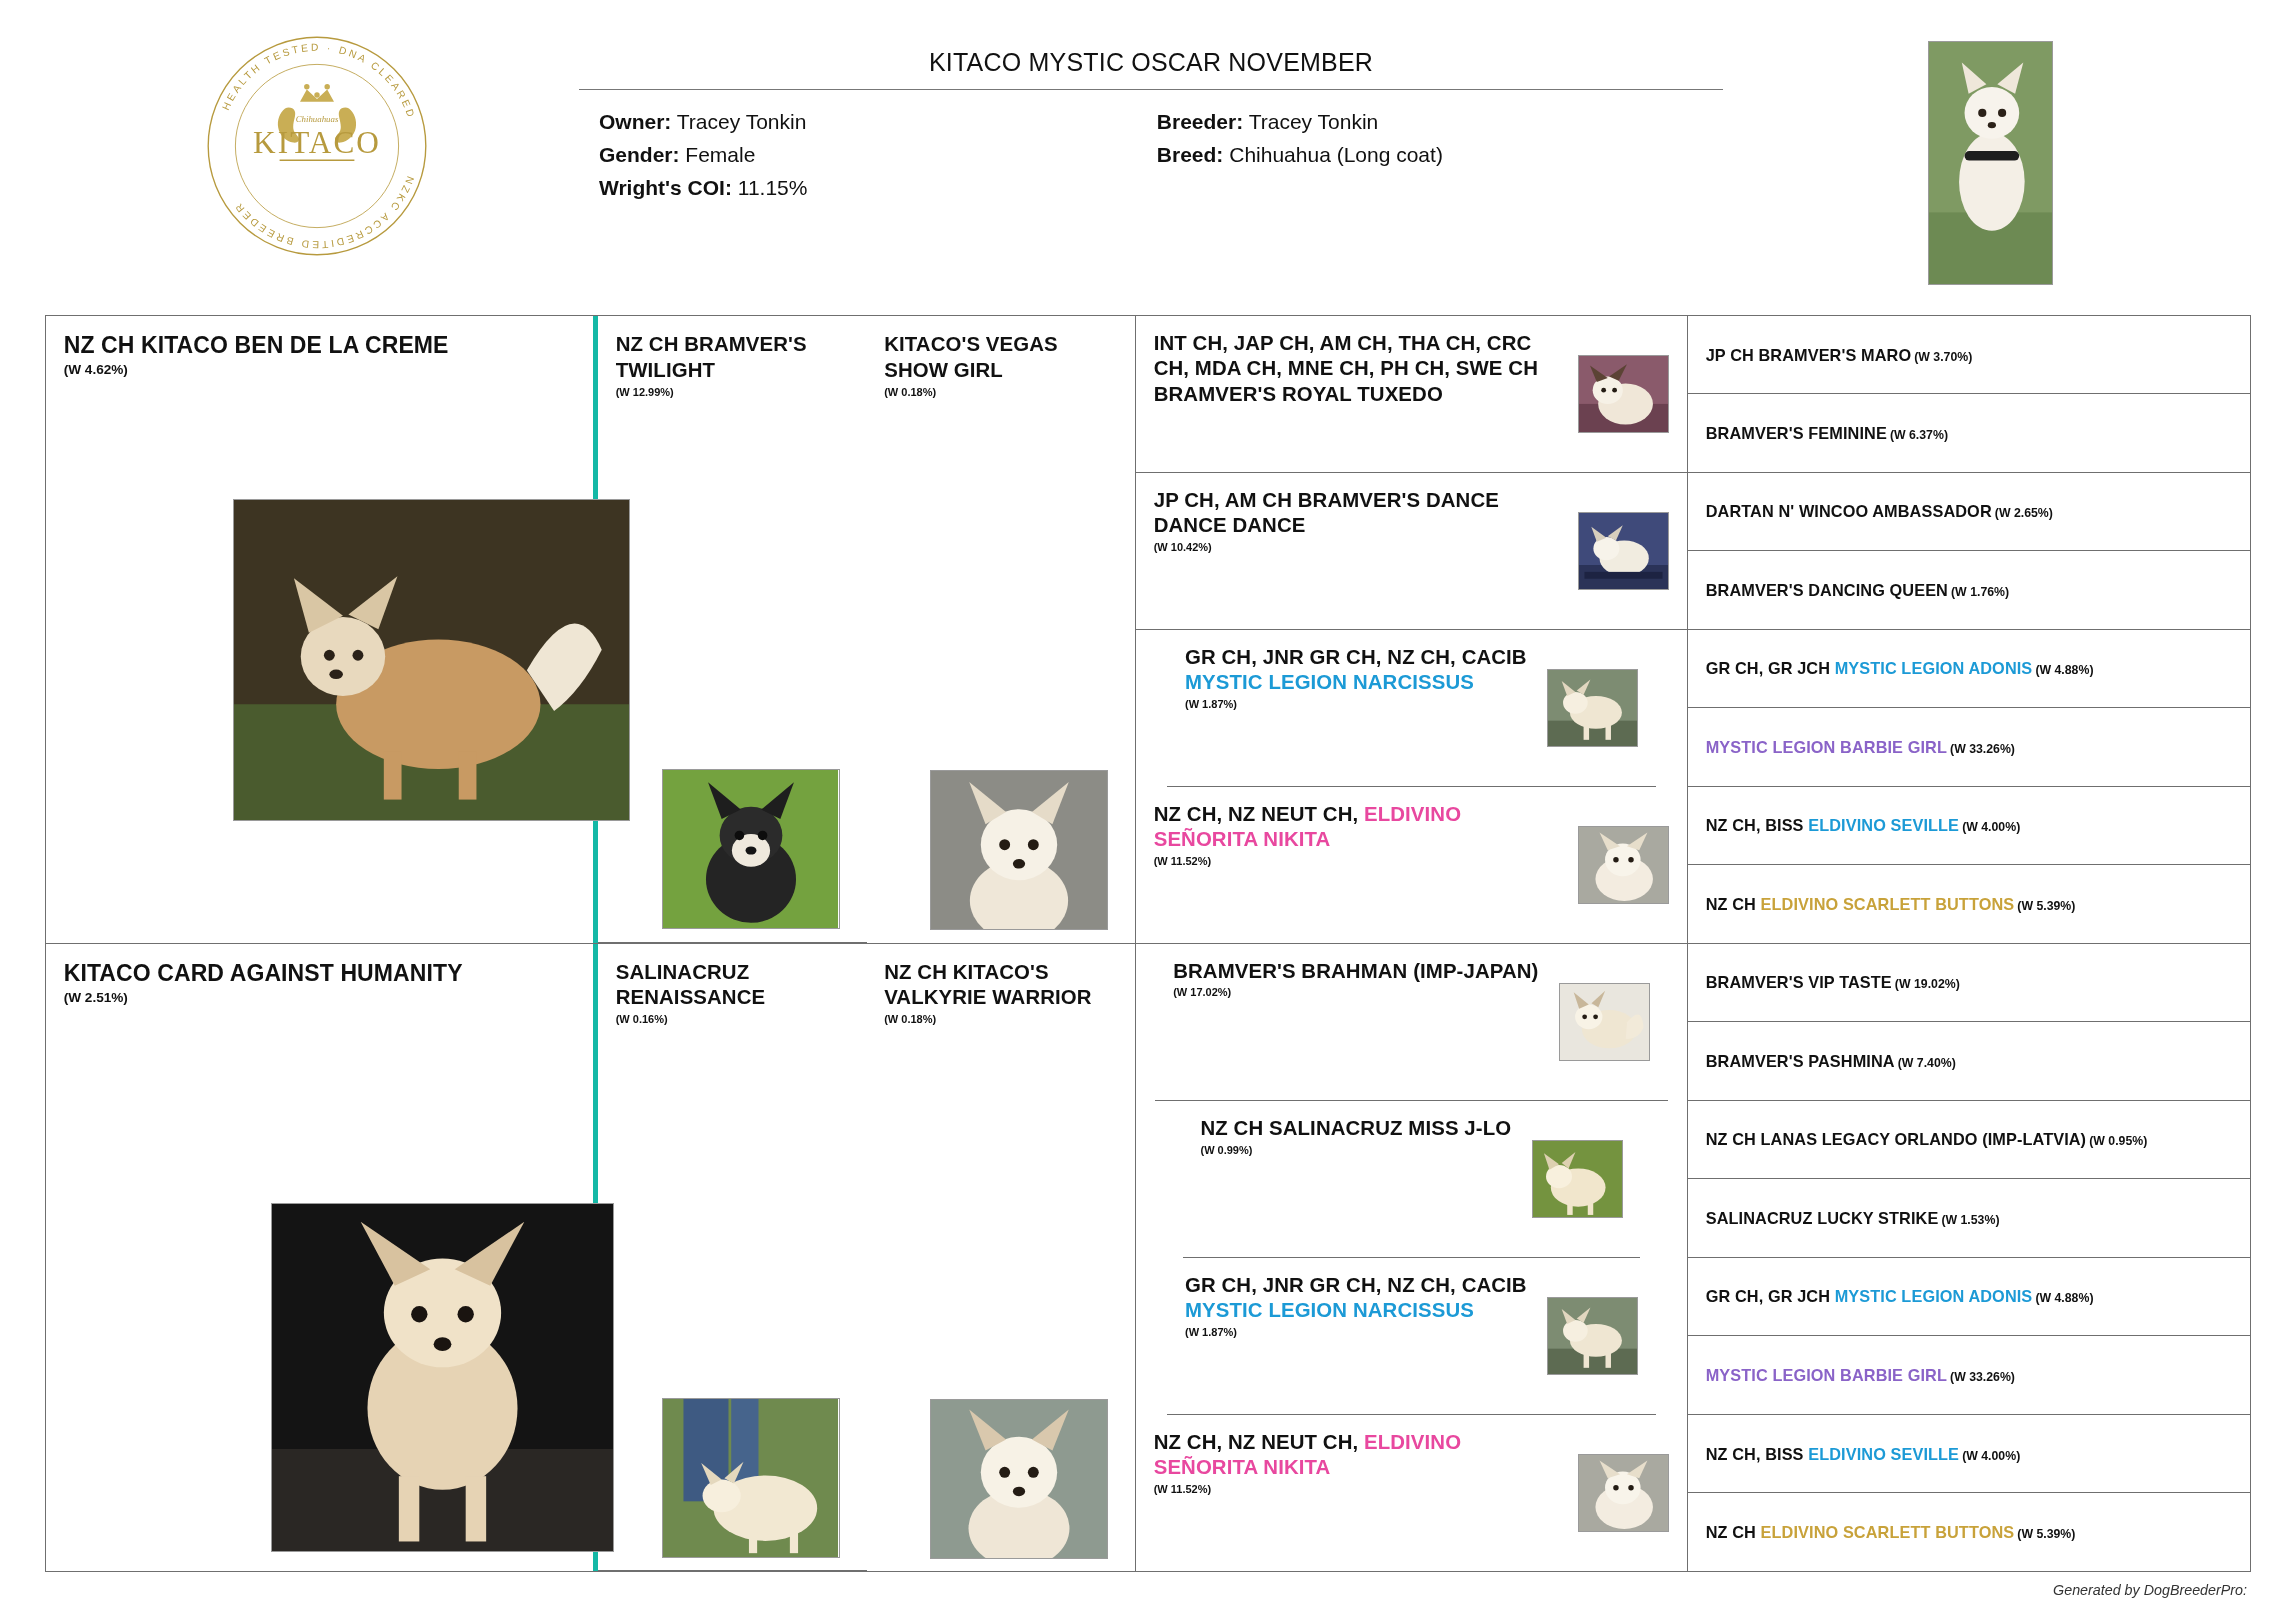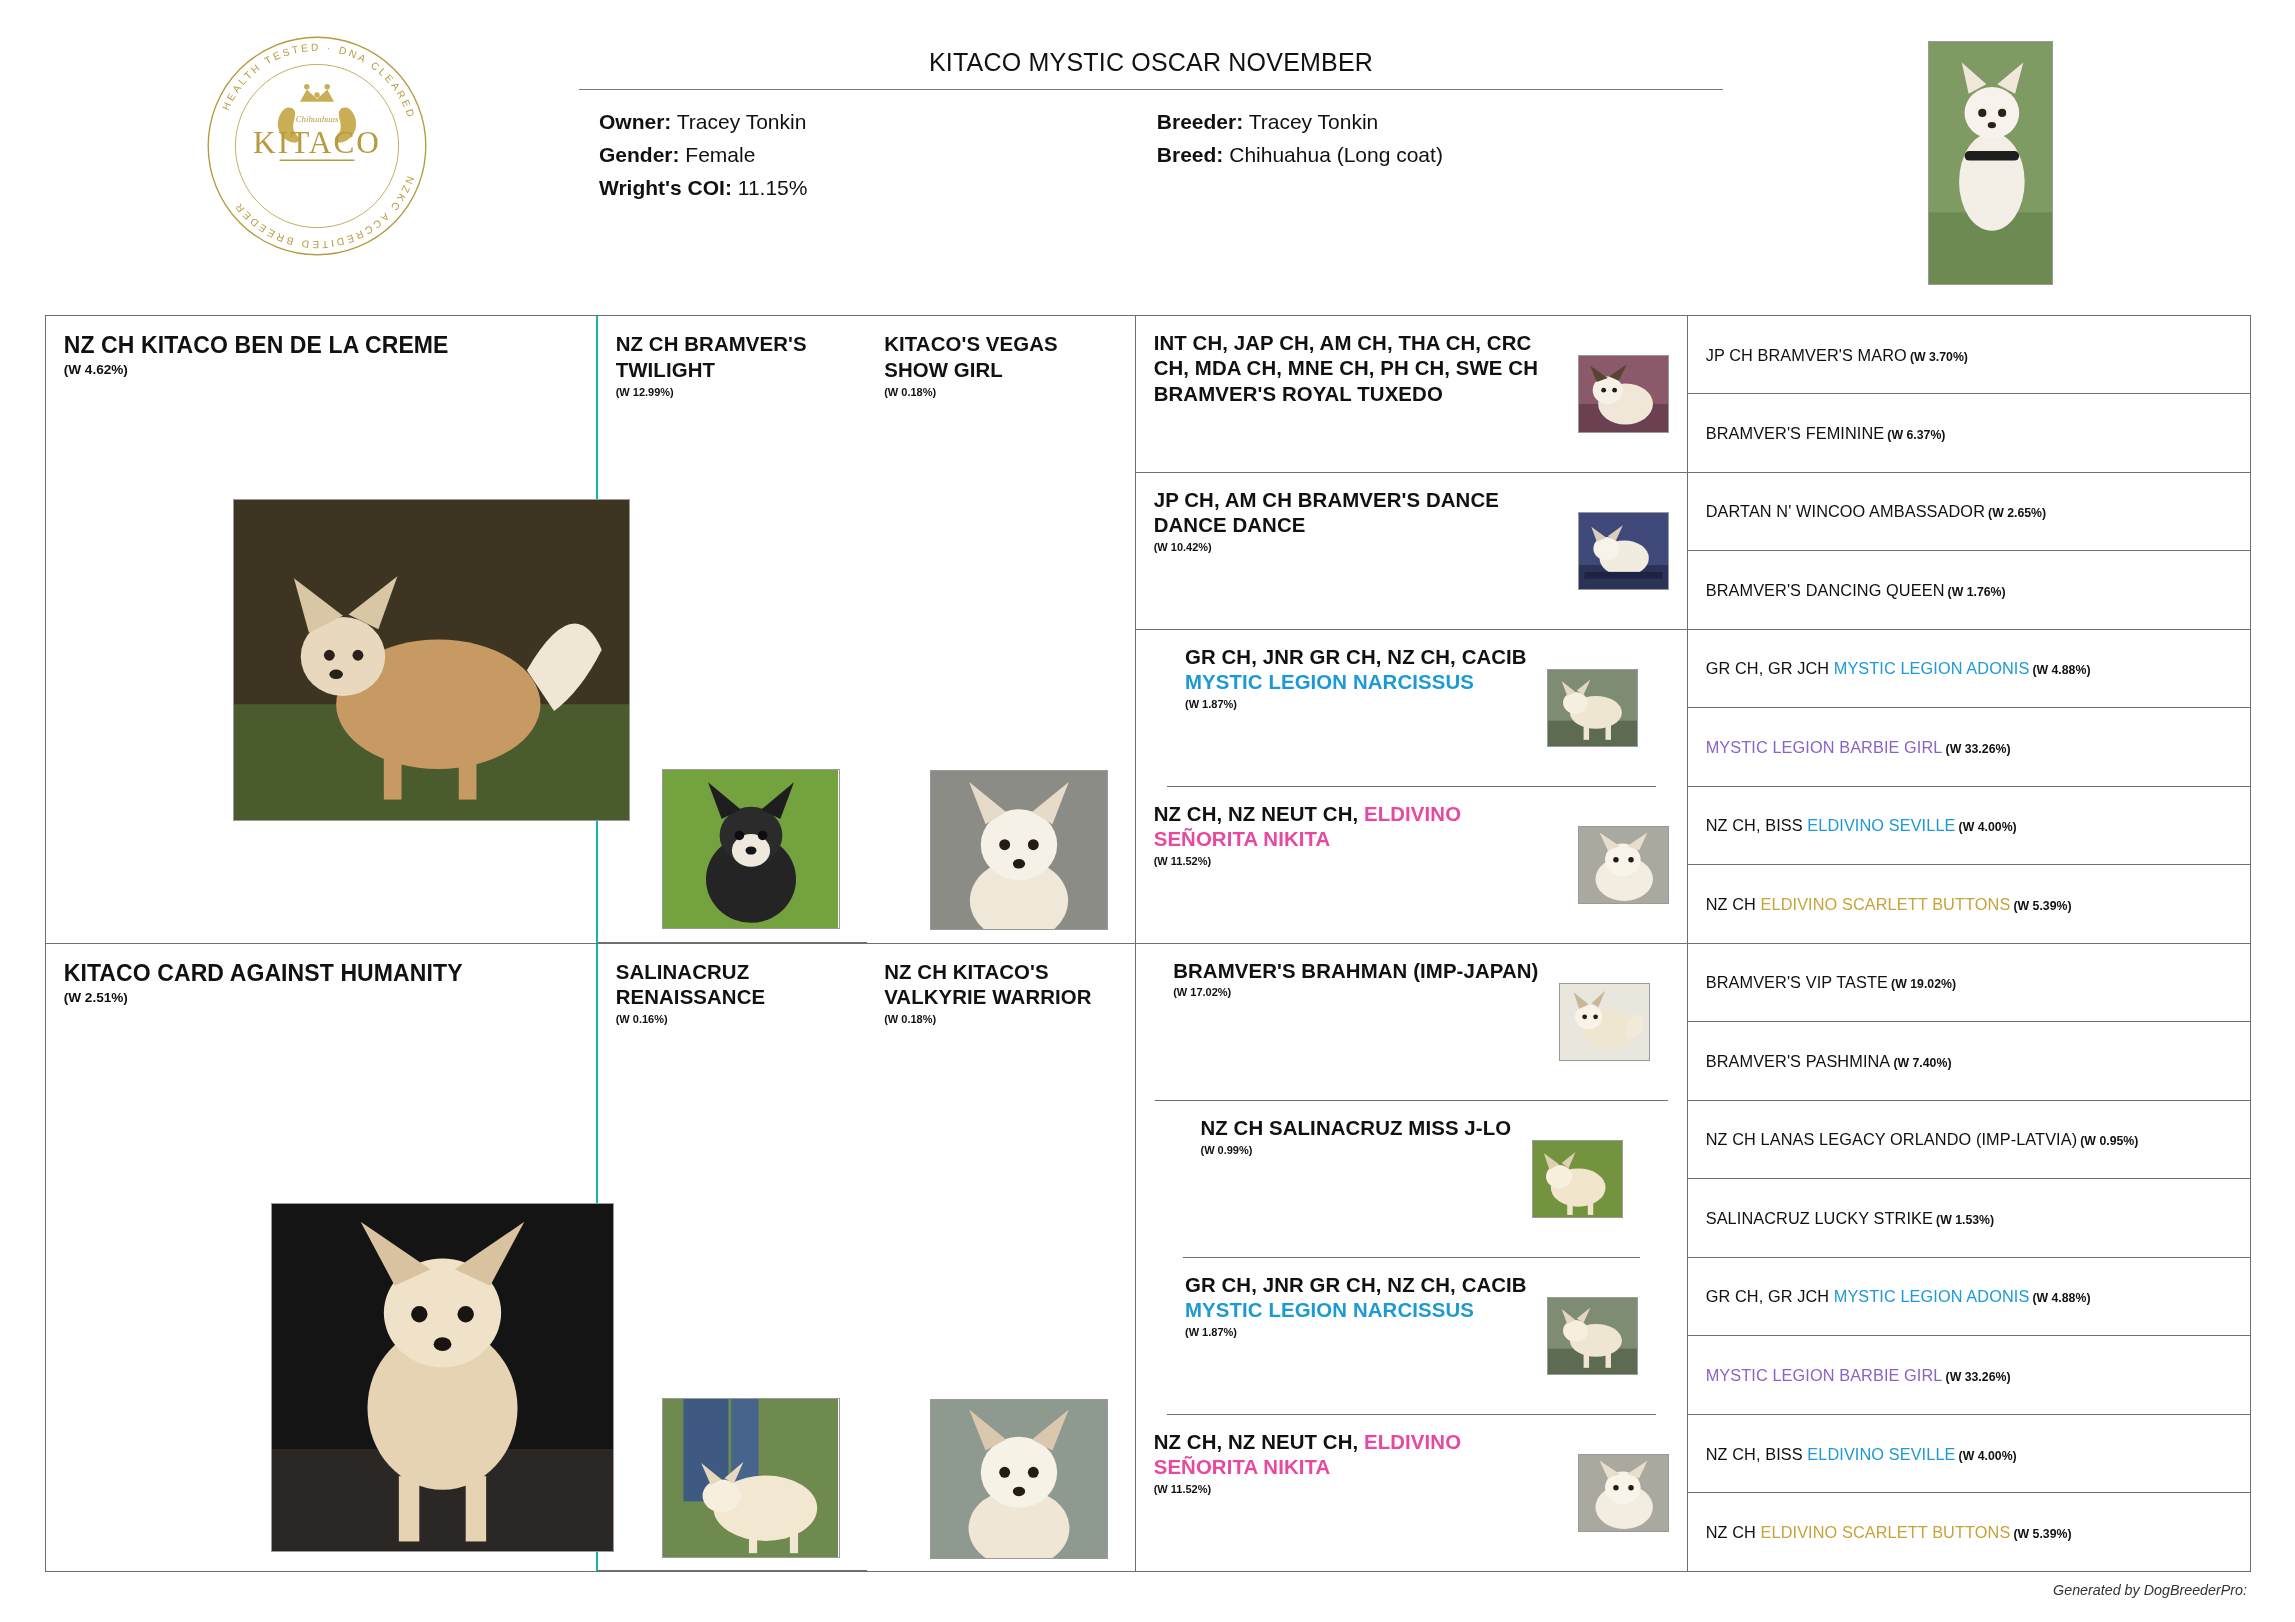--- a/index.html
+++ b/index.html
@@ -39,39 +39,39 @@
 
   
   .ped{
     position:absolute;left:45px;top:315px;width:2206px;height:1257px;
     border:1px solid #6f6f6f;box-sizing:border-box;
     display:flex;flex-direction:column;
   }
   .half{display:flex;flex:1 1 50%;border-bottom:1px solid #6f6f6f;box-sizing:border-box;}
   .half.last{border-bottom:none;}
 
-  .col1{width:552px;border-right:2px solid #14b8a6;box-sizing:border-box;position:relative;}
+  .col1{width:552px;border-right:5px solid #14b8a6;box-sizing:border-box;position:relative;}
   .col2{width:538px;border-right:1px solid #6f6f6f;box-sizing:border-box;display:flex;flex-direction:row;}
   .col3{width:552px;border-right:1px solid #6f6f6f;box-sizing:border-box;display:flex;flex-direction:column;align-items:center;}
   .col4{flex:1;box-sizing:border-box;display:flex;flex-direction:column;}
 
   .cell{position:relative;box-sizing:border-box;padding:15px 13.6px 0 17.7px;}
   .c2cell{flex:1 1 50%;border-bottom:1px solid #6f6f6f;}
   .c2cell.lastrow{border-bottom:none;}
   .c3cell{flex:1 1 25%;border-bottom:1px solid #6f6f6f;}
   .c3cell.lastrow{border-bottom:none;}
   .c4cell{flex:1 1 12.5%;border-bottom:1px solid #6f6f6f;display:flex;align-items:center;}
   .c4cell.lastrow{border-bottom:none;}
 
   .name{font-size:20.4px;font-weight:bold;line-height:1.24;letter-spacing:0.1px;}
   .name.big{font-size:23px;}
   .coi{font-size:13.6px;font-weight:bold;margin-top:2.7px;}
   .coi.sm{font-size:11px;}
 
-  .g4 .name{font-size:16.3px;font-weight:normal;}
+  .g4 .name{font-size:16.3px;font-weight:bold;}
   .g4 .inline-coi{font-size:12.3px;font-weight:bold;}
 
   .pink{color:#e8489f;}
   .blue{color:#1c9ad6;}
   .purple{color:#8a63c8;}
   .gold{color:#c8a23a;}
 
   
   .photo{
     position:absolute;border:0.7px solid #9a9a9a;overflow:hidden;background:#d9d9d9;

